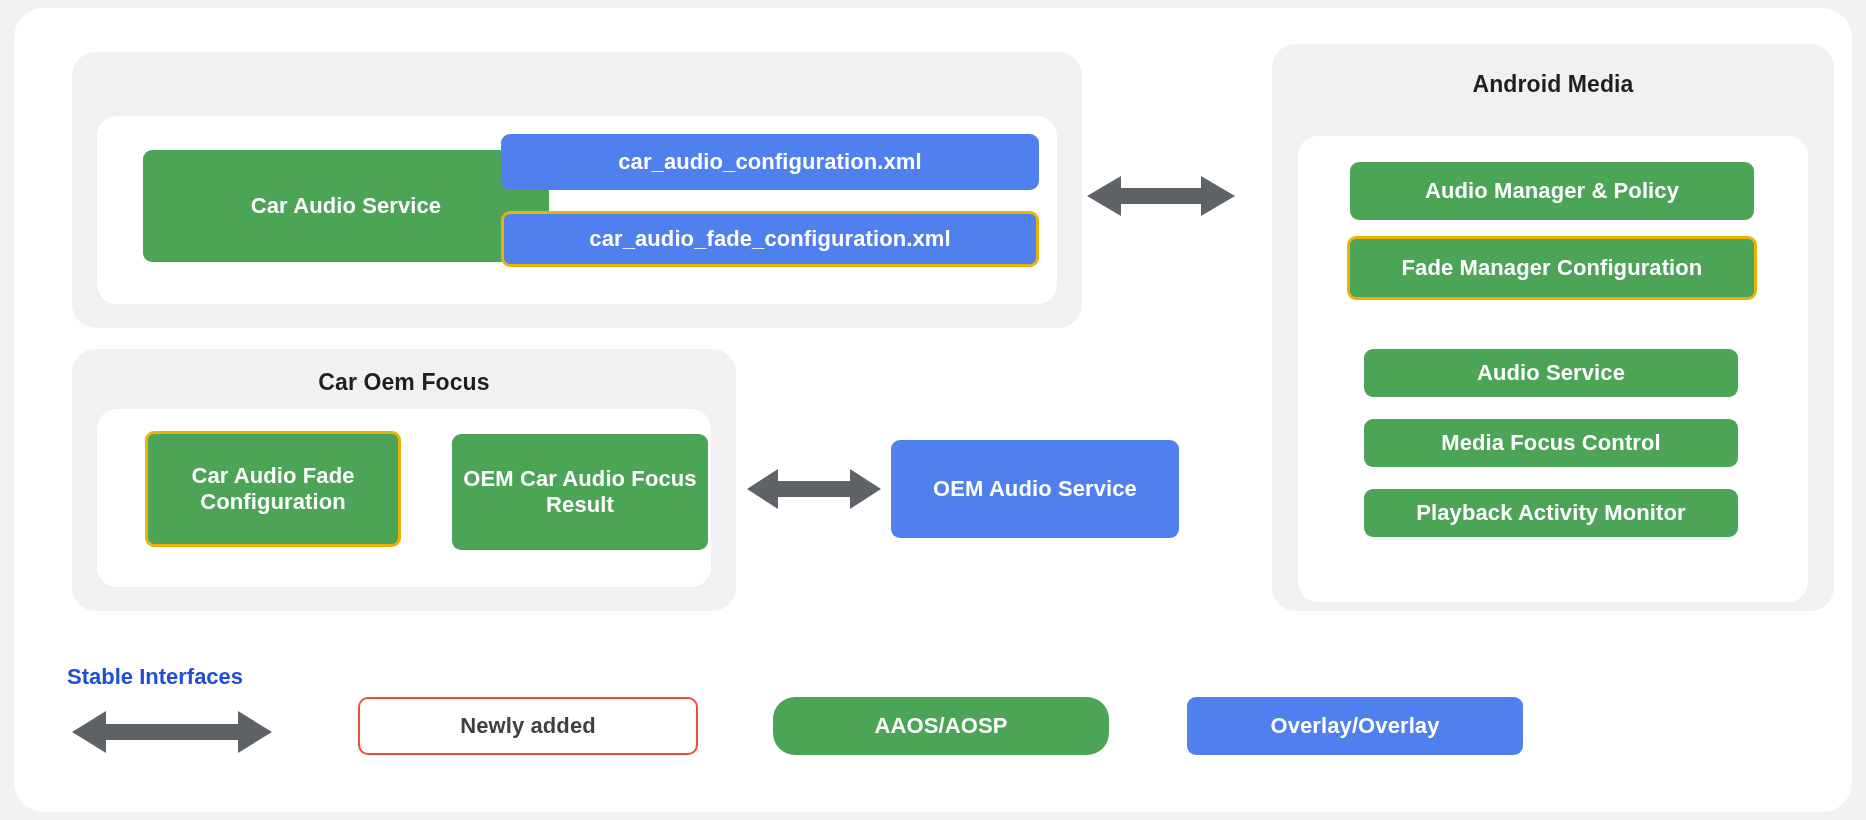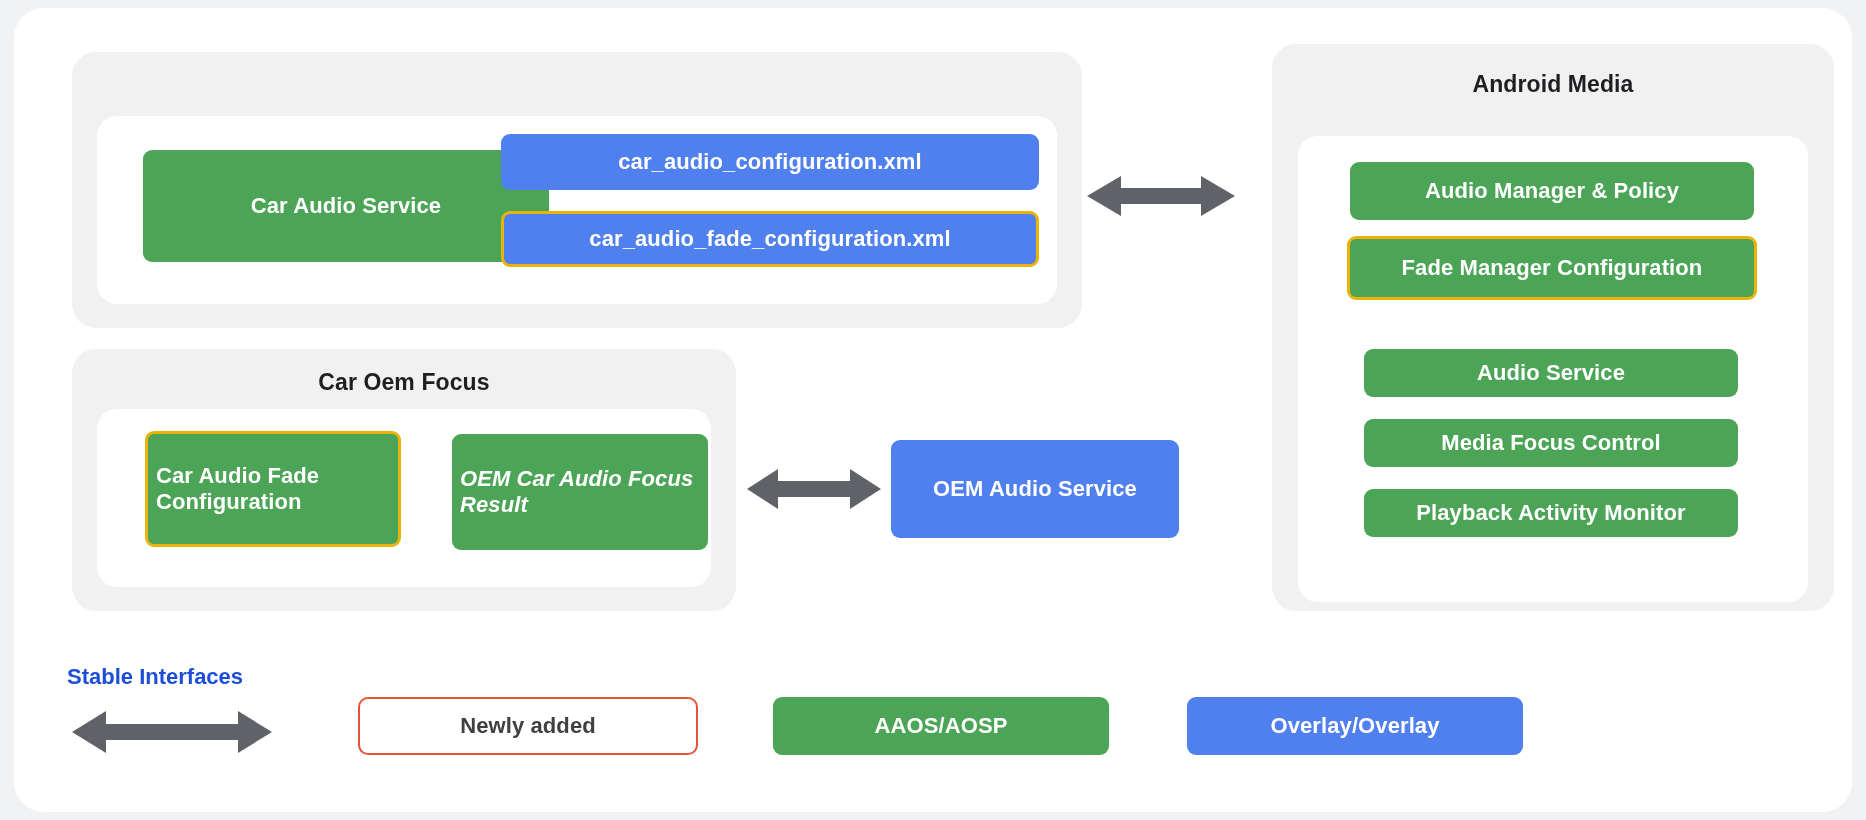--- a/index.html
+++ b/index.html
@@ -51,21 +51,21 @@
   }
 
   
   .node {
     position: absolute;
     box-sizing: border-box;
     border-radius: 9px;
     display: flex;
     align-items: center;
     justify-content: center;
-    text-align: left;
+    text-align: center;
     color: #ffffff;
     font-size: 22px;
     font-weight: bold;
     line-height: 1.2;
     padding: 2px 8px;
     letter-spacing: .1px;
   }
   .node.green  { background: #4ca557; }
   .node.blue   { background: #4f80ee; }
   .node.new    { border: 3px solid #eab308; }
@@ -114,21 +114,21 @@
   </div>
 
   <div class="panel" style="left:58px; top:341px; width:664px; height:262px;">
     <div class="panel-title" style="top:20px;">Car Oem Focus</div>
     <div class="inner-card" style="left:25px; top:60px; width:614px; height:178px;">
 
       <div class="node green new" style="left:48px; top:22px; width:256px; height:116px;">
         <span>Car Audio Fade Configuration</span>
       </div>
 
-      <div class="node green" style="left:355px; top:25px; width:256px; height:116px;font-style:italic;">
+      <div class="node green" style="left:355px; top:25px; width:256px; height:116px;">
         <span>OEM Car Audio Focus Result</span>
       </div>
 
     </div>
   </div>
 
   <div class="panel" style="left:1222px; top:36px; width:562px; height:567px;margin-left:36px;">
     <div class="panel-title" style="top:27px;">Android Media</div>
     <div class="inner-card" style="left:26px; top:92px; width:510px; height:466px;">
 
@@ -176,21 +176,21 @@
   <div class="arrow" style="left:58px; top:700px;">
     <svg width="200" height="48" viewBox="0 0 200 48" aria-hidden="true">
       <path d="M0 24 L34 3 L34 16 L166 16 L166 3 L200 24 L166 45 L166 32 L34 32 L34 45 Z" fill="#5f6368"></path>
     </svg>
   </div>
 
   <div class="node hollow" style="left:344px; top:689px; width:340px; height:58px; font-size:22px;">
     <span>Newly added</span>
   </div>
 
-  <div class="node green" style="left:759px; top:689px; width:336px; height:58px;">
+  <div class="node green" style="left:759px; top:689px; width:336px; height:58px;border-radius:22px;">
     <span>AAOS/AOSP</span>
   </div>
 
   <div class="node blue" style="left:1173px; top:689px; width:336px; height:58px;">
     <span>Overlay/Overlay</span>
   </div>
 
 </div>
 
 </body></html>

